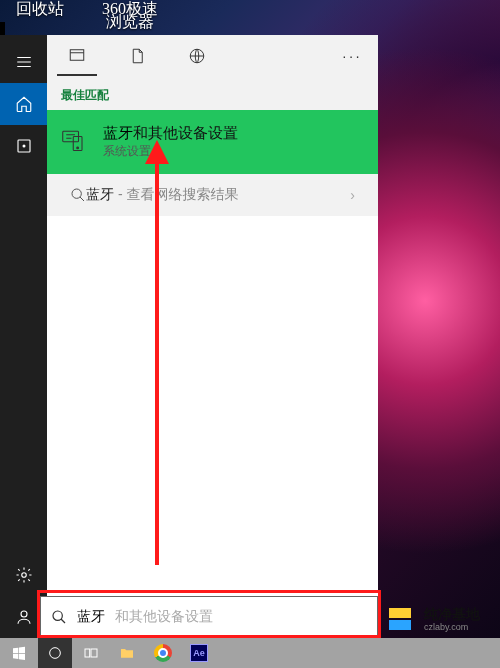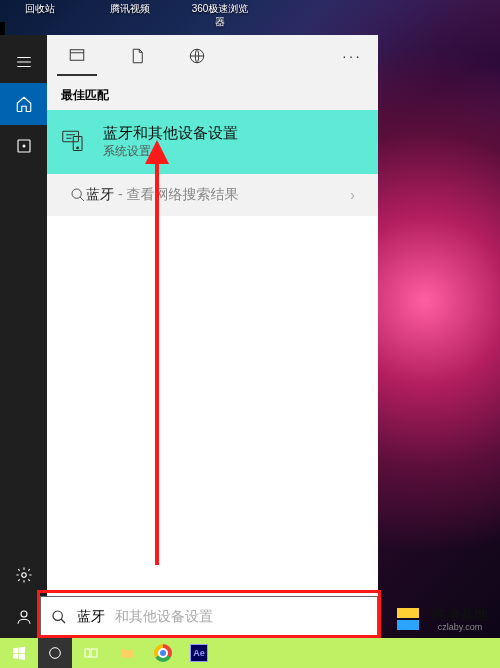--- a/index.html
+++ b/index.html
@@ -10,21 +10,21 @@
   .wallpaper {
     position: absolute; inset: 0;
     background:
       radial-gradient(circle at 85% 45%, #ff5fa2 0%, #b31e5f 15%, #5a0e3a 30%, transparent 45%),
       radial-gradient(circle at 105% 30%, #4a1a5a 0%, #2a0a3a 20%, transparent 40%),
       linear-gradient(135deg, #0a1a3a 0%, #1a2a5a 20%, #3a2a6a 35%, #6a1a4a 50%, #2a0a2a 70%, #0a0515 100%);
   }
 
   
   .desktop-icons { position: absolute; top: 0; left: 0; right: 0; display: flex; gap: 30px; padding: 2px 10px; }
-  .desktop-icon { width: 60px; text-align: center; color: #fff; font-size: 10px; line-height: 13px; text-shadow: 0 1px 2px #000; }
+  .desktop-icon { width: 60px; text-align: center; color: #fff; font-size: 16px; line-height: 13px; text-shadow: 0 1px 2px #000; font-family: Liberation Serif, serif; }
 
   
   .black-strip { position: absolute; left: 0; top: 22px; width: 5px; bottom: 30px; background: #000; }
 
   
   .search-panel {
     position: absolute; left: 0; top: 35px; width: 378px; bottom: 30px;
     display: flex;
   }
   .rail {
@@ -40,24 +40,24 @@
   .rail svg { width: 18px; height: 18px; fill: none; stroke: #fff; stroke-width: 1.5; }
 
   .panel-body { flex: 1; background: #f2f2f2; display: flex; flex-direction: column; position: relative; }
   .tab-row { height: 42px; background: #f2f2f2; display: flex; align-items: center; padding: 0 10px; gap: 20px; }
   .tab-row .tab-icon { width: 40px; height: 40px; display: flex; align-items: center; justify-content: center; cursor: pointer; }
   .tab-row .tab-icon.active { border-bottom: 2px solid #333; }
   .tab-row svg { width: 18px; height: 18px; fill: none; stroke: #333; stroke-width: 1.3; }
   .tab-spacer { flex: 1; }
   .dots { letter-spacing: 2px; font-size: 14px; color: #333; cursor: pointer; padding: 6px; }
 
-  .section-label { font-size: 12px; font-weight: 600; color: #000000; padding: 10px 14px 6px; }
+  .section-label { font-size: 12px; font-weight: 600; color: #15803d; padding: 10px 14px 6px; }
   .result-best {
     display: flex; align-items: center; gap: 14px; padding: 14px 14px;
-    background: #5eead4;
+    background: #22c55e;
   }
   .result-best .icon-slot svg { width: 28px; height: 28px; stroke: #333; fill: none; stroke-width: 1.2; }
   .result-title { font-size: 15px; color: #111; }
   .result-title .q { color: #000; font-weight: 500; }
   .result-sub { font-size: 12px; color: #555; margin-top: 0; }
 
   .web-row {
     display: flex; align-items: center; padding: 12px 23px; cursor: pointer;
   }
   .web-row svg.search { width: 16px; height: 16px; stroke: #555; fill: none; stroke-width: 1.5; }
@@ -86,55 +86,54 @@
     position: absolute; left: 40px; bottom: 30px; width: 338px; height: 42px;
     background: #fff; border: 1px solid #666; display: flex; align-items: center; padding: 0 10px; gap: 10px;
   }
   .search-box svg { width: 16px; height: 16px; stroke: #333; fill: none; stroke-width: 1.8; }
   .search-box .typed { font-size: 14px; color: #000; }
   .search-box .ghost { font-size: 14px; color: #aaa; }
 
   
   .taskbar {
     position: absolute; left: 0; right: 0; bottom: 0; height: 30px;
-    background: #bef264; display: flex; align-items: center; padding: 0 2px; gap: 2px;
+    background: #a3a3a3; display: flex; align-items: center; padding: 0 2px; gap: 2px;
   }
   .task-item { width: 34px; height: 30px; display: flex; align-items: center; justify-content: center; cursor: pointer; }
   .task-item.active { background: #333; }
   .task-item svg { width: 16px; height: 16px; }
   .chrome-dot {
     width: 18px; height: 18px; border-radius: 50%;
     background: conic-gradient(#ea4335 0 120deg, #34a853 120deg 240deg, #fbbc05 240deg 360deg);
     position: relative;
   }
   .chrome-dot::after { content: ""; position: absolute; inset: 4px; background: #4285f4; border-radius: 50%; border: 2px solid #fff; }
   .ae-icon { width: 18px; height: 18px; background: #00005b; color: #9999ff; font-size: 9px; font-weight: bold; display: flex; align-items: center; justify-content: center; border: 1px solid #9999ff; }
 
   
   .watermark {
-    position: absolute; right: 12px; bottom: 36px; z-index: 60;
+    position: absolute; right: 20px; bottom: 36px; z-index: 60;
     display: flex; align-items: center; gap: 13px;
-    font-size: 14px; font-weight: 600; color: #111; text-align: center;
+    font-size: 14px; font-weight: 600; color: #111;
   }
   .watermark .glyph {
     display: inline-flex; flex-direction: column; width: 22px; height: 22px;
   }
   .watermark .glyph span { flex: 1; }
   .watermark .glyph .t { background: #ffcf33; margin-bottom: 2px; }
   .watermark .glyph .b { background: #2aa4ff; }
   .watermark .sub { font-size: 9px; color: #888; font-weight: 400; display: block; margin-top: -2px; }
 </style>
 </head>
 <body>
 
 <div class="wallpaper"></div>
 
 <div class="desktop-icons">
   <div class="desktop-icon">回收站</div>
-  <div class="desktop-icon">腾讯视频</div>
   <div class="desktop-icon">360极速浏览器</div>
 </div>
 
 <div class="black-strip"></div>
 
 <div class="search-panel">
   <div class="rail">
     <div class="rail-item">
       <svg viewBox="0 0 24 24">
           <path d="M3 6h18M3 12h18M3 18h18"></path>

